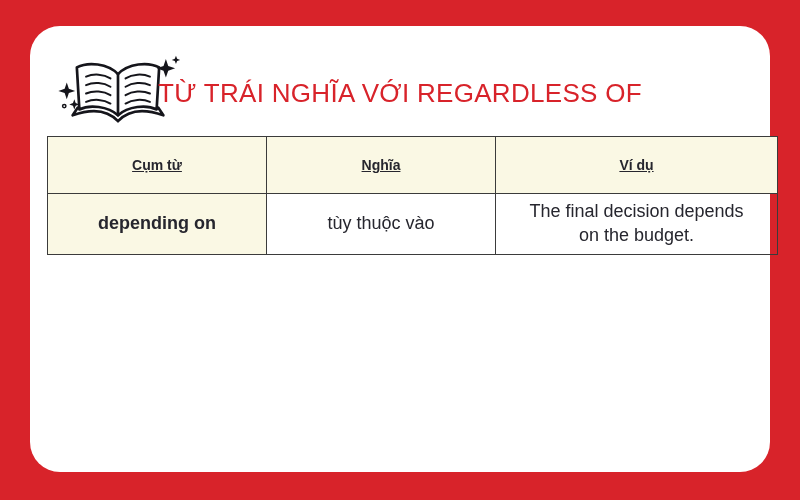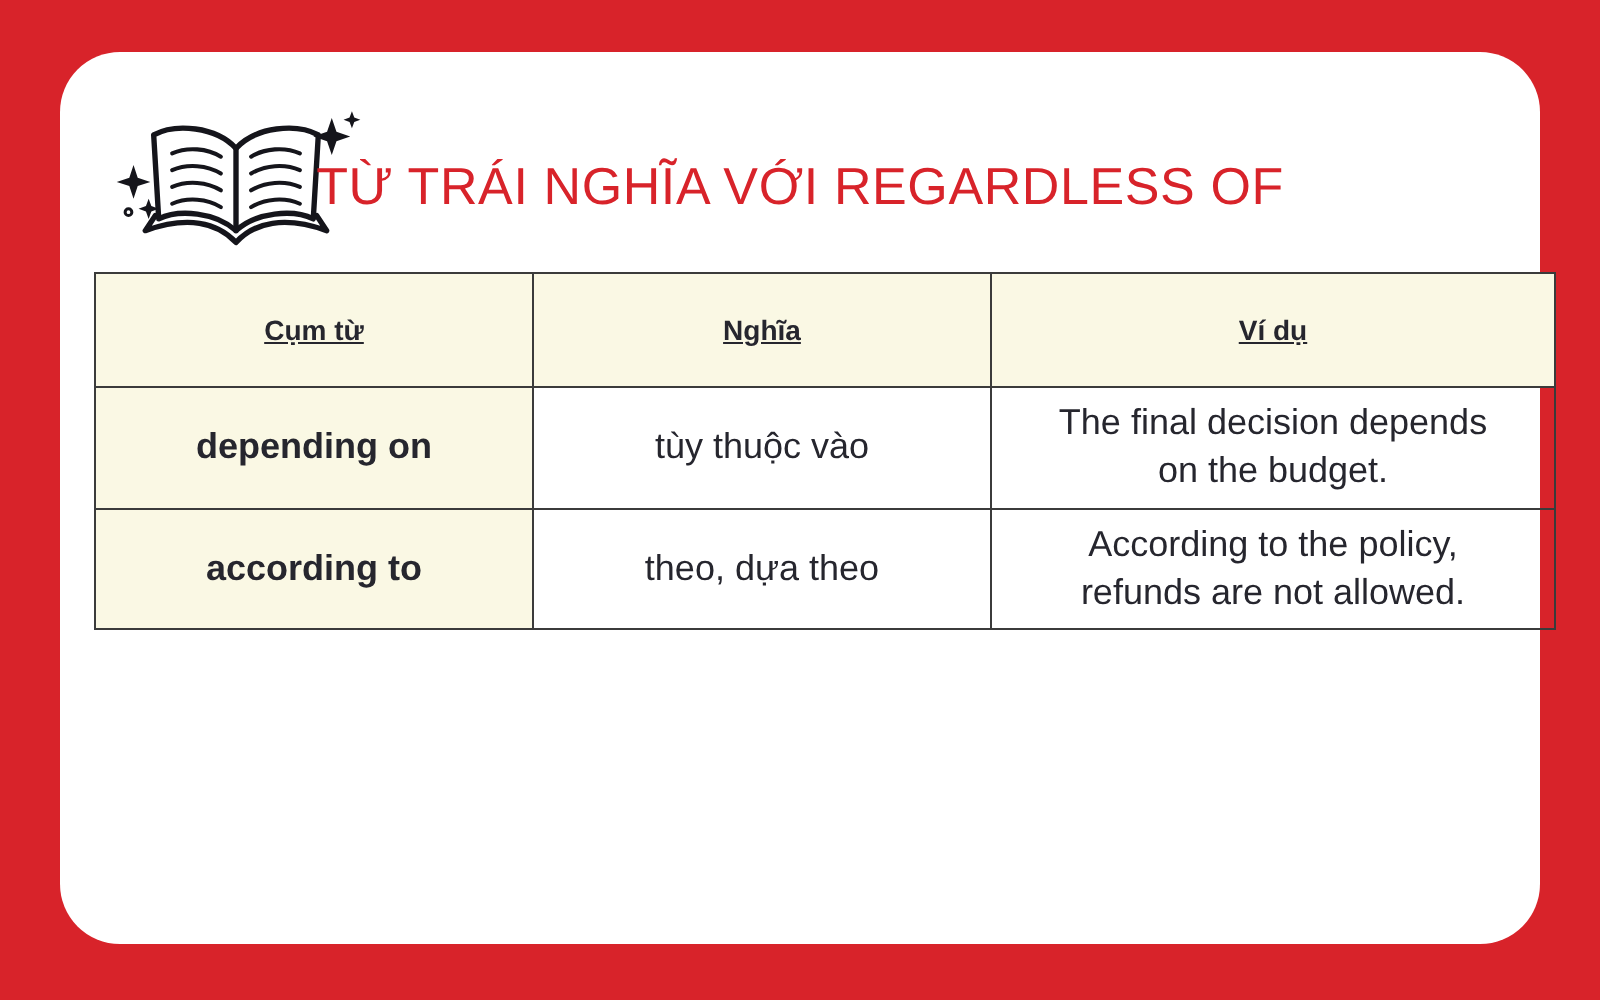--- a/index.html
+++ b/index.html
@@ -123,23 +123,18 @@
     <tbody>
     <tr>
       <td class="col-phrase">depending on</td>
       <td class="col-meaning">tùy thuộc vào</td>
       <td class="col-example">The final decision depends on the budget.</td>
     </tr>
 
 
 
 
-    <tr>
-      <td class="col-phrase">according to</td>
-      <td class="col-meaning">theo, dựa theo</td>
-      <td class="col-example">According to the policy, refunds are not allowed.</td>
-    </tr>
 
 
   </tbody>
   </table>
 
 </div>
 
 </body></html>

